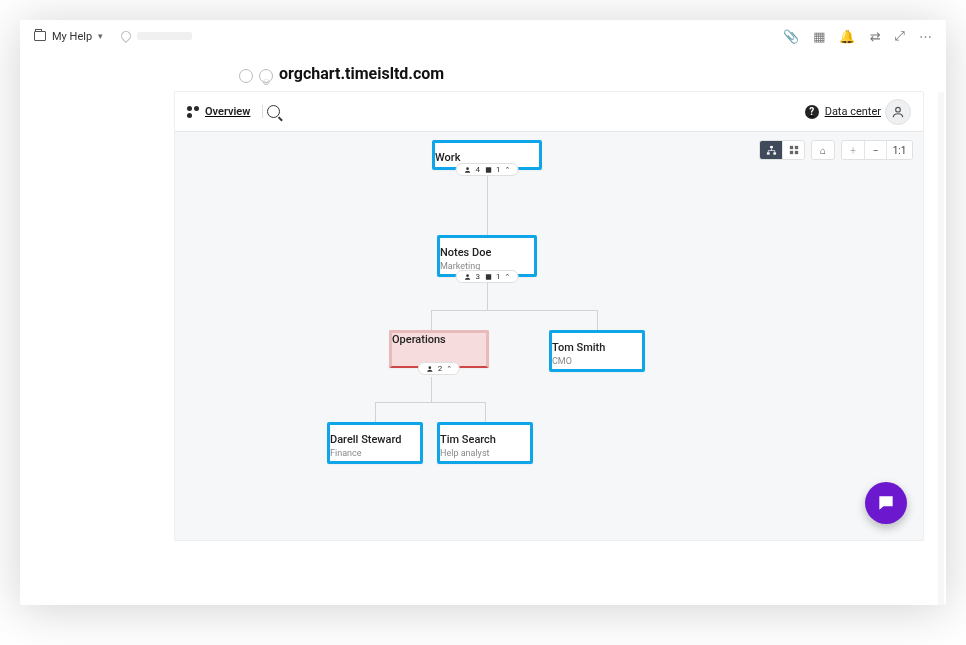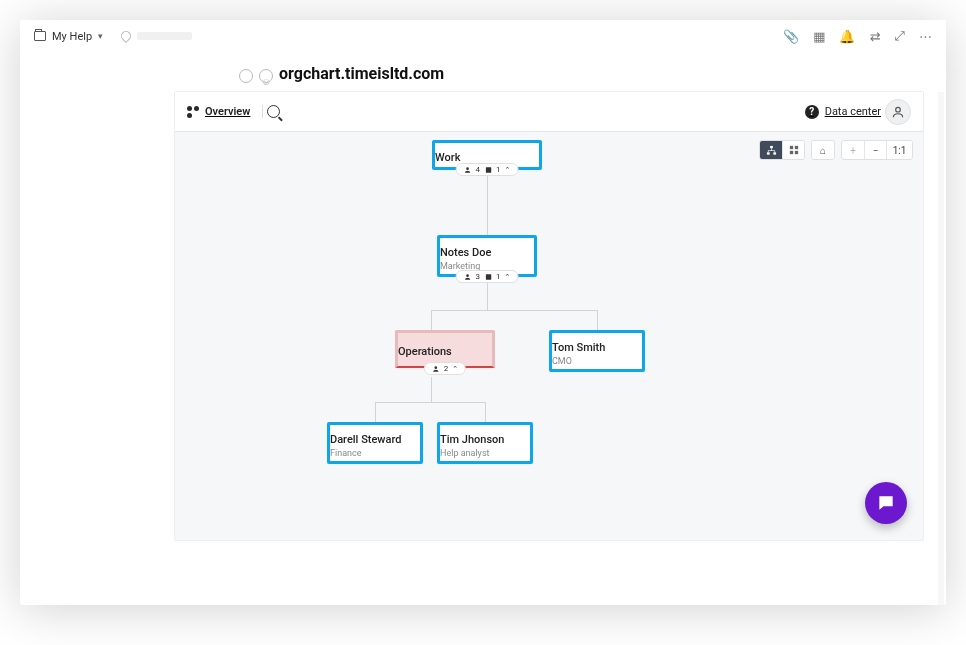--- a/index.html
+++ b/index.html
@@ -198,21 +198,21 @@
                 </svg>
             <span>3</span>
             <svg viewBox="0 0 24 24" fill="#333">
                   <rect x="4" y="4" width="16" height="16" rx="1"></rect>
                 </svg>
             <span>1</span>
             <span class="caret-up">⌃</span>
           </div>
         </div>
 
-        <div class="node highlighted" style="left:220px; top:198px; width:100px; height:38px; padding-top:12px;">
+        <div class="node highlighted" style="left:214px; top:198px; width:100px; height:38px; ">
           <div class="name">Operations</div>
           <div class="badge">
             <svg viewBox="0 0 24 24" fill="#333">
                   <circle cx="12" cy="8" r="4"></circle>
                   <path d="M4 20c0-4 4-6 8-6s8 2 8 6"></path>
                 </svg>
             <span>2</span>
             <span class="caret-up">⌃</span>
           </div>
         </div>
@@ -221,21 +221,21 @@
           <div class="name">Tom Smith</div>
           <div class="sub">CMO</div>
         </div>
 
         <div class="node" style="left:152px; top:290px; width:96px; height:42px; padding-top:8px;">
           <div class="name">Darell Steward</div>
           <div class="sub">Finance</div>
         </div>
 
         <div class="node" style="left:262px; top:290px; width:96px; height:42px; padding-top:8px;">
-          <div class="name">Tim Jhonson</div>
+          <div class="name">Tim Search</div>
           <div class="sub">Help analyst</div>
         </div>
 
       </div>
 
       <div class="chat-fab">
         <svg viewBox="0 0 24 24">
               <path d="M4 4h16v12H9l-5 4V4z"></path>
             </svg>
       </div>

